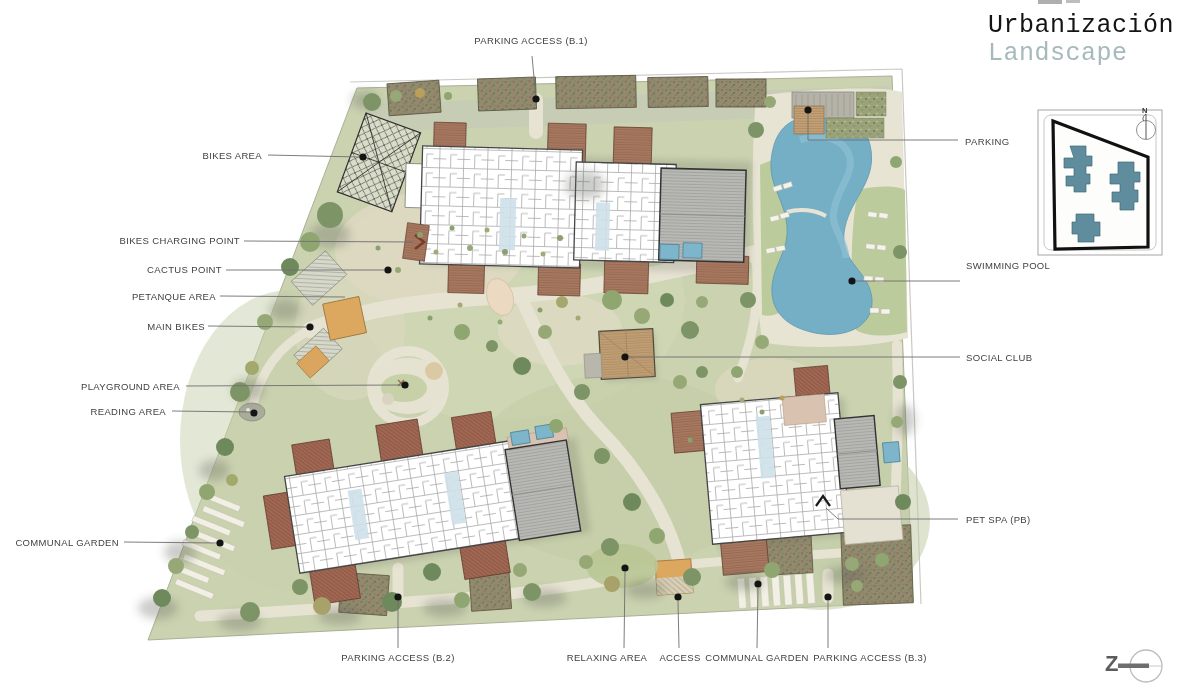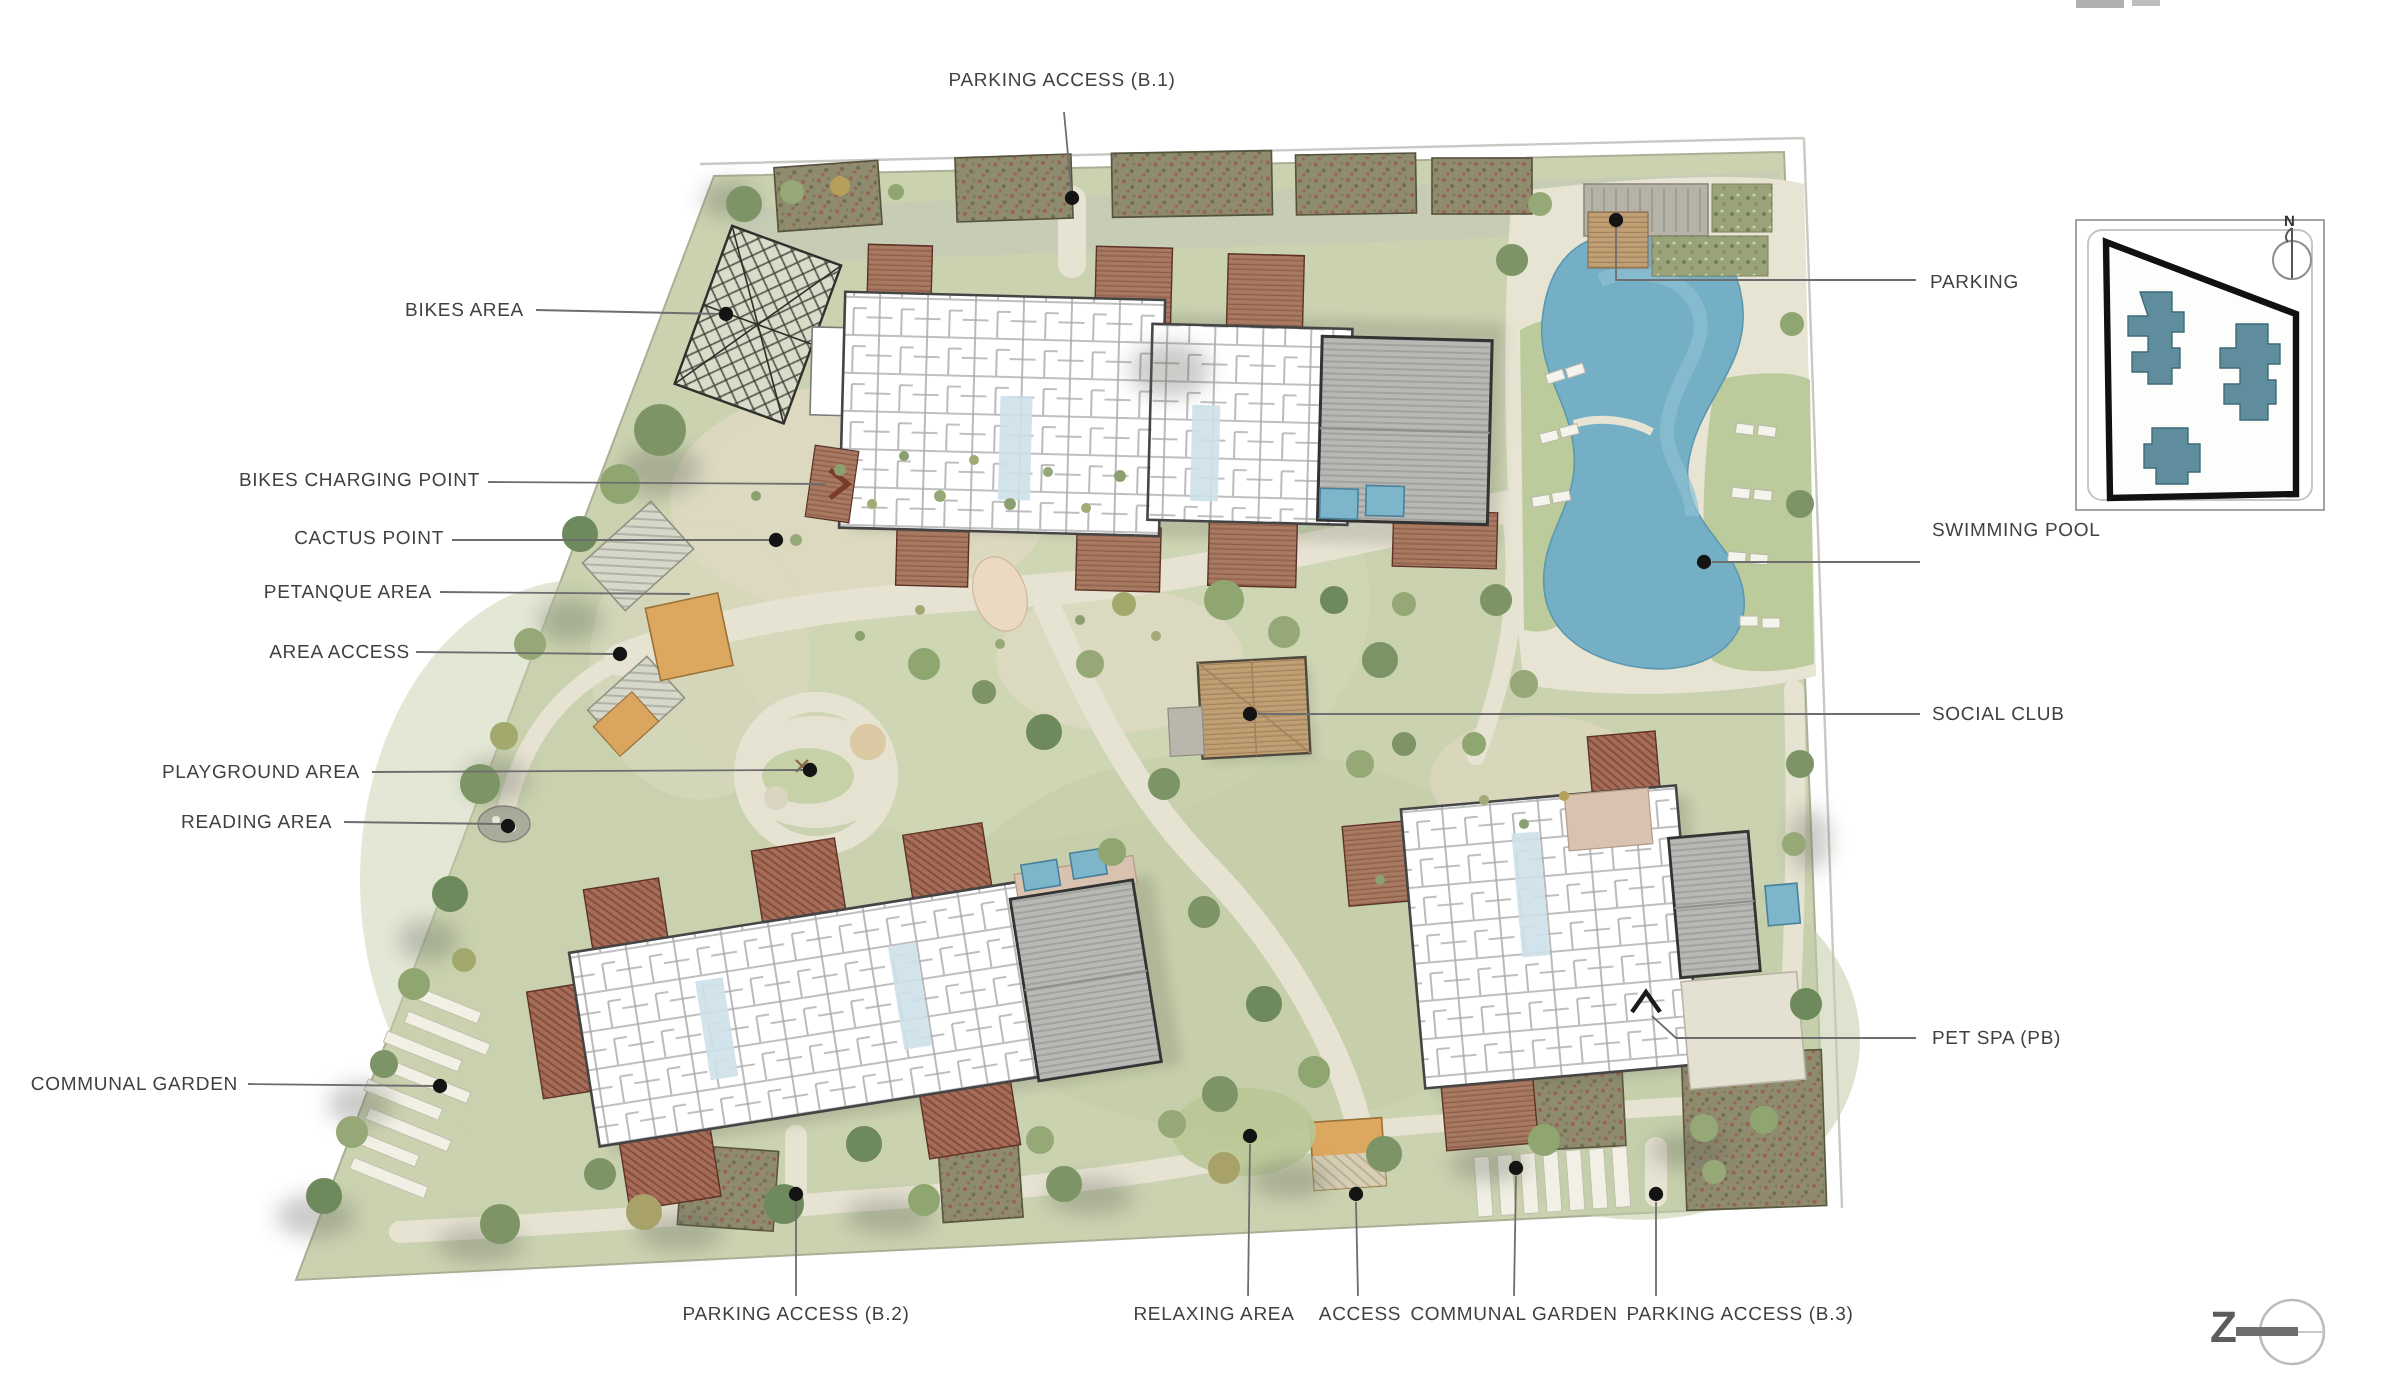--- a/index.html
+++ b/index.html
@@ -441,30 +441,34 @@
     <path d="M1146 114 L1146 139 M1146 114 C1143 116 1142 119 1144 121" stroke="#555555" stroke-width="1" fill="none"></path>
   </g>
 
   <g>
     <circle cx="1146" cy="666" r="16" fill="none" stroke="#bcbcbc" stroke-width="1.3"></circle>
     <path d="M1130 666 H1162" stroke="#c8c8c8" stroke-width="1"></path>
     <rect x="1118" y="663.5" width="31" height="4.5" fill="#6e6e6e"></rect>
   </g>
 </svg>
 
+<div id="title">
+  <div class="t1">Urbanización</div>
+  <div class="t2">Landscape</div>
+</div>
 
 <span class="north">N</span>
 <span class="zmark">Z</span>
 
 <div class="lbl c" style="left:531px;top:35px">PARKING ACCESS (B.1)</div>
 <div class="lbl r" style="left:262px;top:150px">BIKES AREA</div>
 <div class="lbl r" style="left:240px;top:235px">BIKES CHARGING POINT</div>
 <div class="lbl r" style="left:222px;top:264px">CACTUS POINT</div>
 <div class="lbl r" style="left:216px;top:291px">PETANQUE AREA</div>
-<div class="lbl r" style="left:205px;top:321px">AREA ACCESS</div>
+<div class="lbl r" style="left:205px;top:321px">MAIN BIKES</div>
 <div class="lbl r" style="left:180px;top:381px">PLAYGROUND AREA</div>
 <div class="lbl r" style="left:166px;top:406px">READING AREA</div>
 <div class="lbl r" style="left:119px;top:537px">COMMUNAL GARDEN</div>
 <div class="lbl c" style="left:398px;top:652px">PARKING ACCESS (B.2)</div>
 <div class="lbl c" style="left:607px;top:652px">RELAXING AREA</div>
 <div class="lbl c" style="left:680px;top:652px">ACCESS</div>
 <div class="lbl c" style="left:757px;top:652px">COMMUNAL GARDEN</div>
 <div class="lbl c" style="left:870px;top:652px">PARKING ACCESS (B.3)</div>
 <div class="lbl" style="left:965px;top:136px">PARKING</div>
 <div class="lbl" style="left:966px;top:260px">SWIMMING POOL</div>

